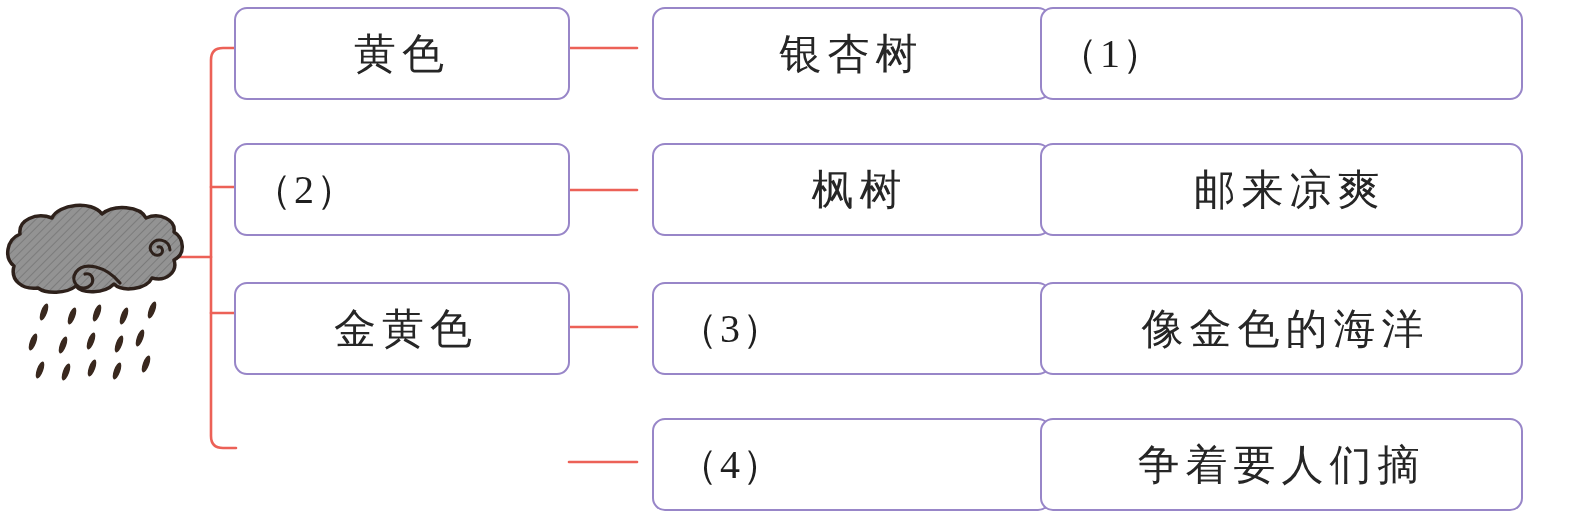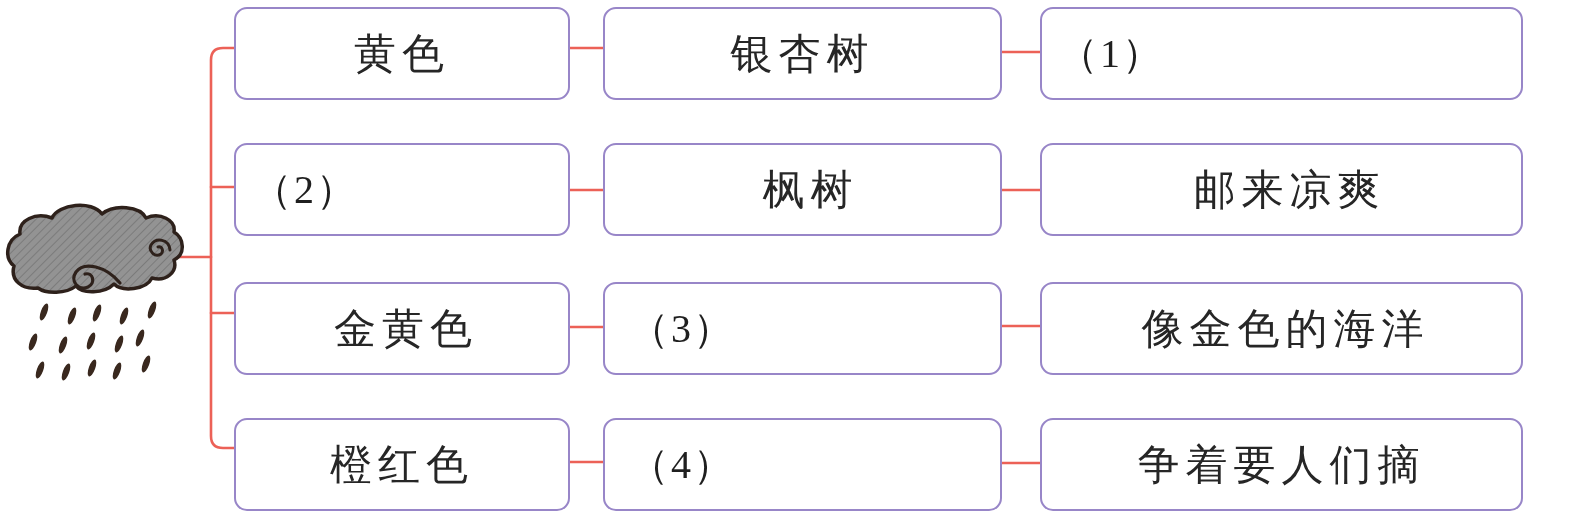--- a/index.html
+++ b/index.html
@@ -28,21 +28,21 @@
     white-space:nowrap;
   }
   .node.left{justify-content:flex-start;}
   .node.num{
     font-family:"Liberation Serif", serif;
     letter-spacing:2px;
     font-size:40px;
     color:#1f1f1f;
   }
   .c1{left:234px;width:336px;}
-  .c2{left:603px;width:399px;}
+  .c2{left:652px;width:399px;}
   .c3{left:1040px;width:483px;}
   .r1{top:7px;}
   .r2{top:143px;padding-left:16px;}
   .r3{top:282px;padding-left:8px;}
   .r4{top:418px;}
   .pad-s{padding-left:16px;}
   .pad-m{padding-left:24px;}
   .node span{pointer-events:none;}
 </style>
 </head>
@@ -141,23 +141,20 @@
   <div class="node c1 r3">
     <span>金黄色</span>
   </div>
   <div class="node c2 r3 left pad-m num">
     <span>（3）</span>
   </div>
   <div class="node c3 r3">
     <span>像金色的海洋</span>
   </div>
 
-  <div class="node c1 r4">
-    <span>橙红色</span>
-  </div>
   <div class="node c2 r4 left pad-m num">
     <span>（4）</span>
   </div>
   <div class="node c3 r4">
     <span>争着要人们摘</span>
   </div>
 
 </div>
 
 </body></html>

